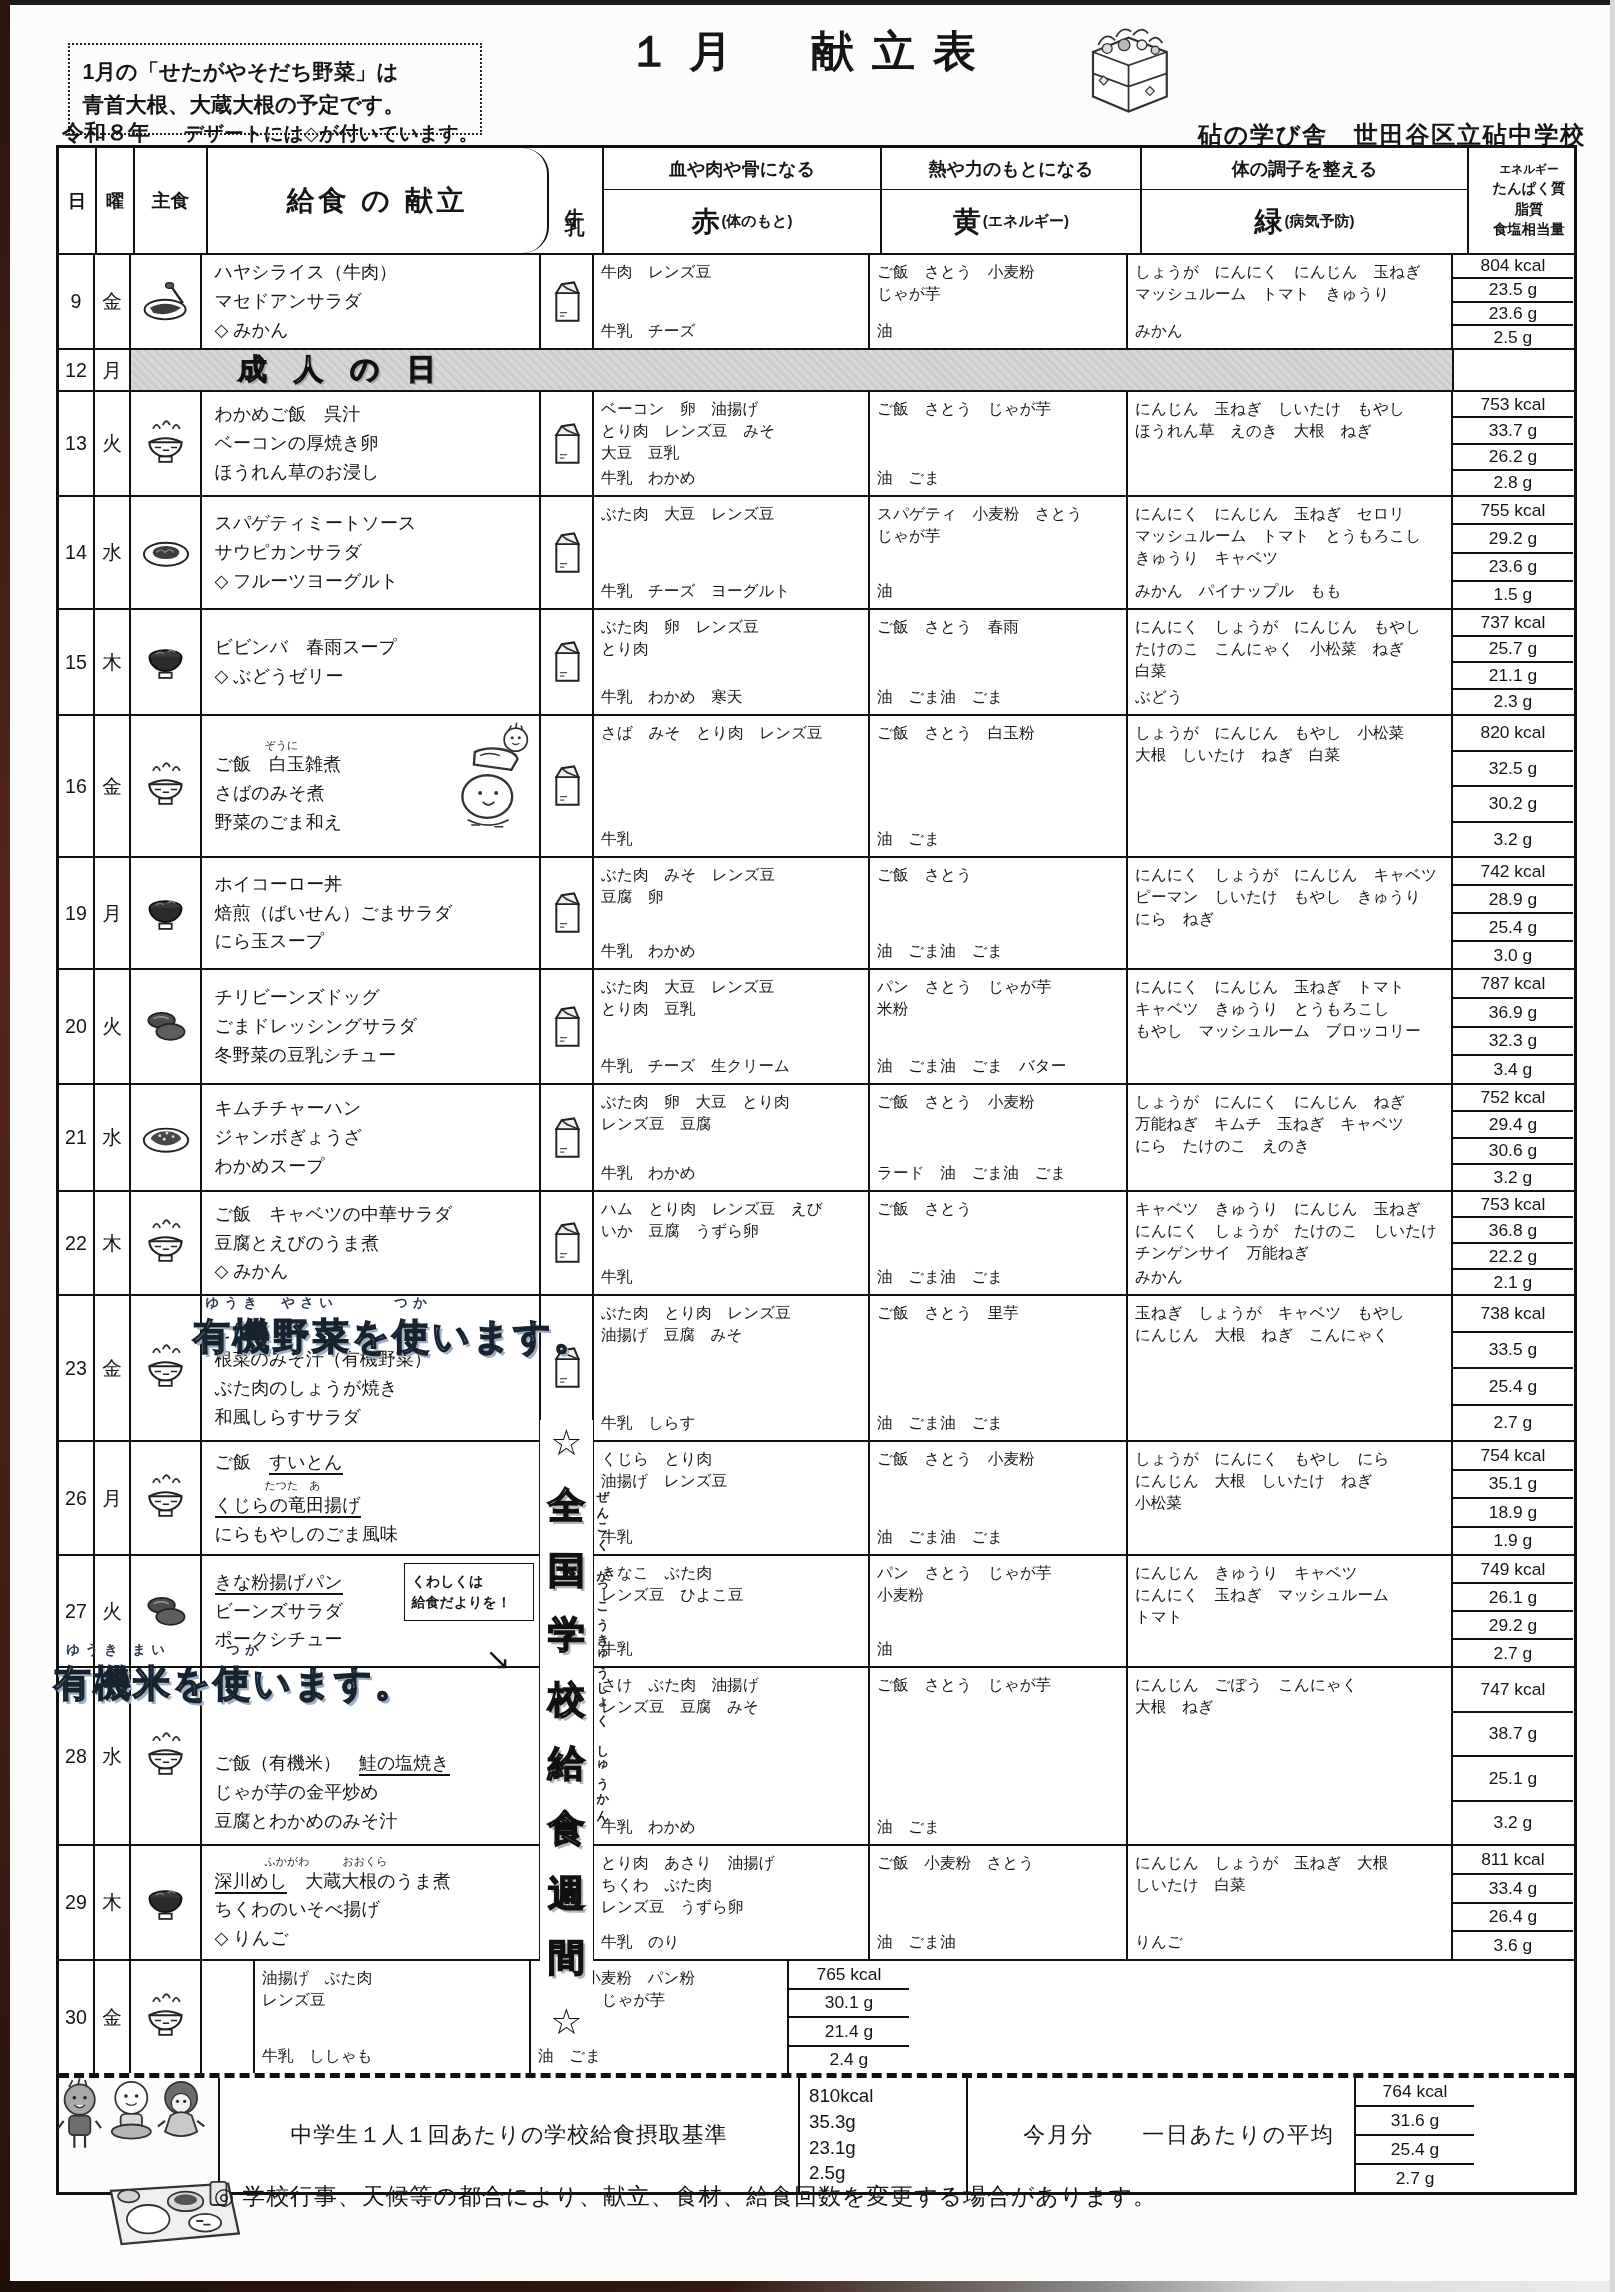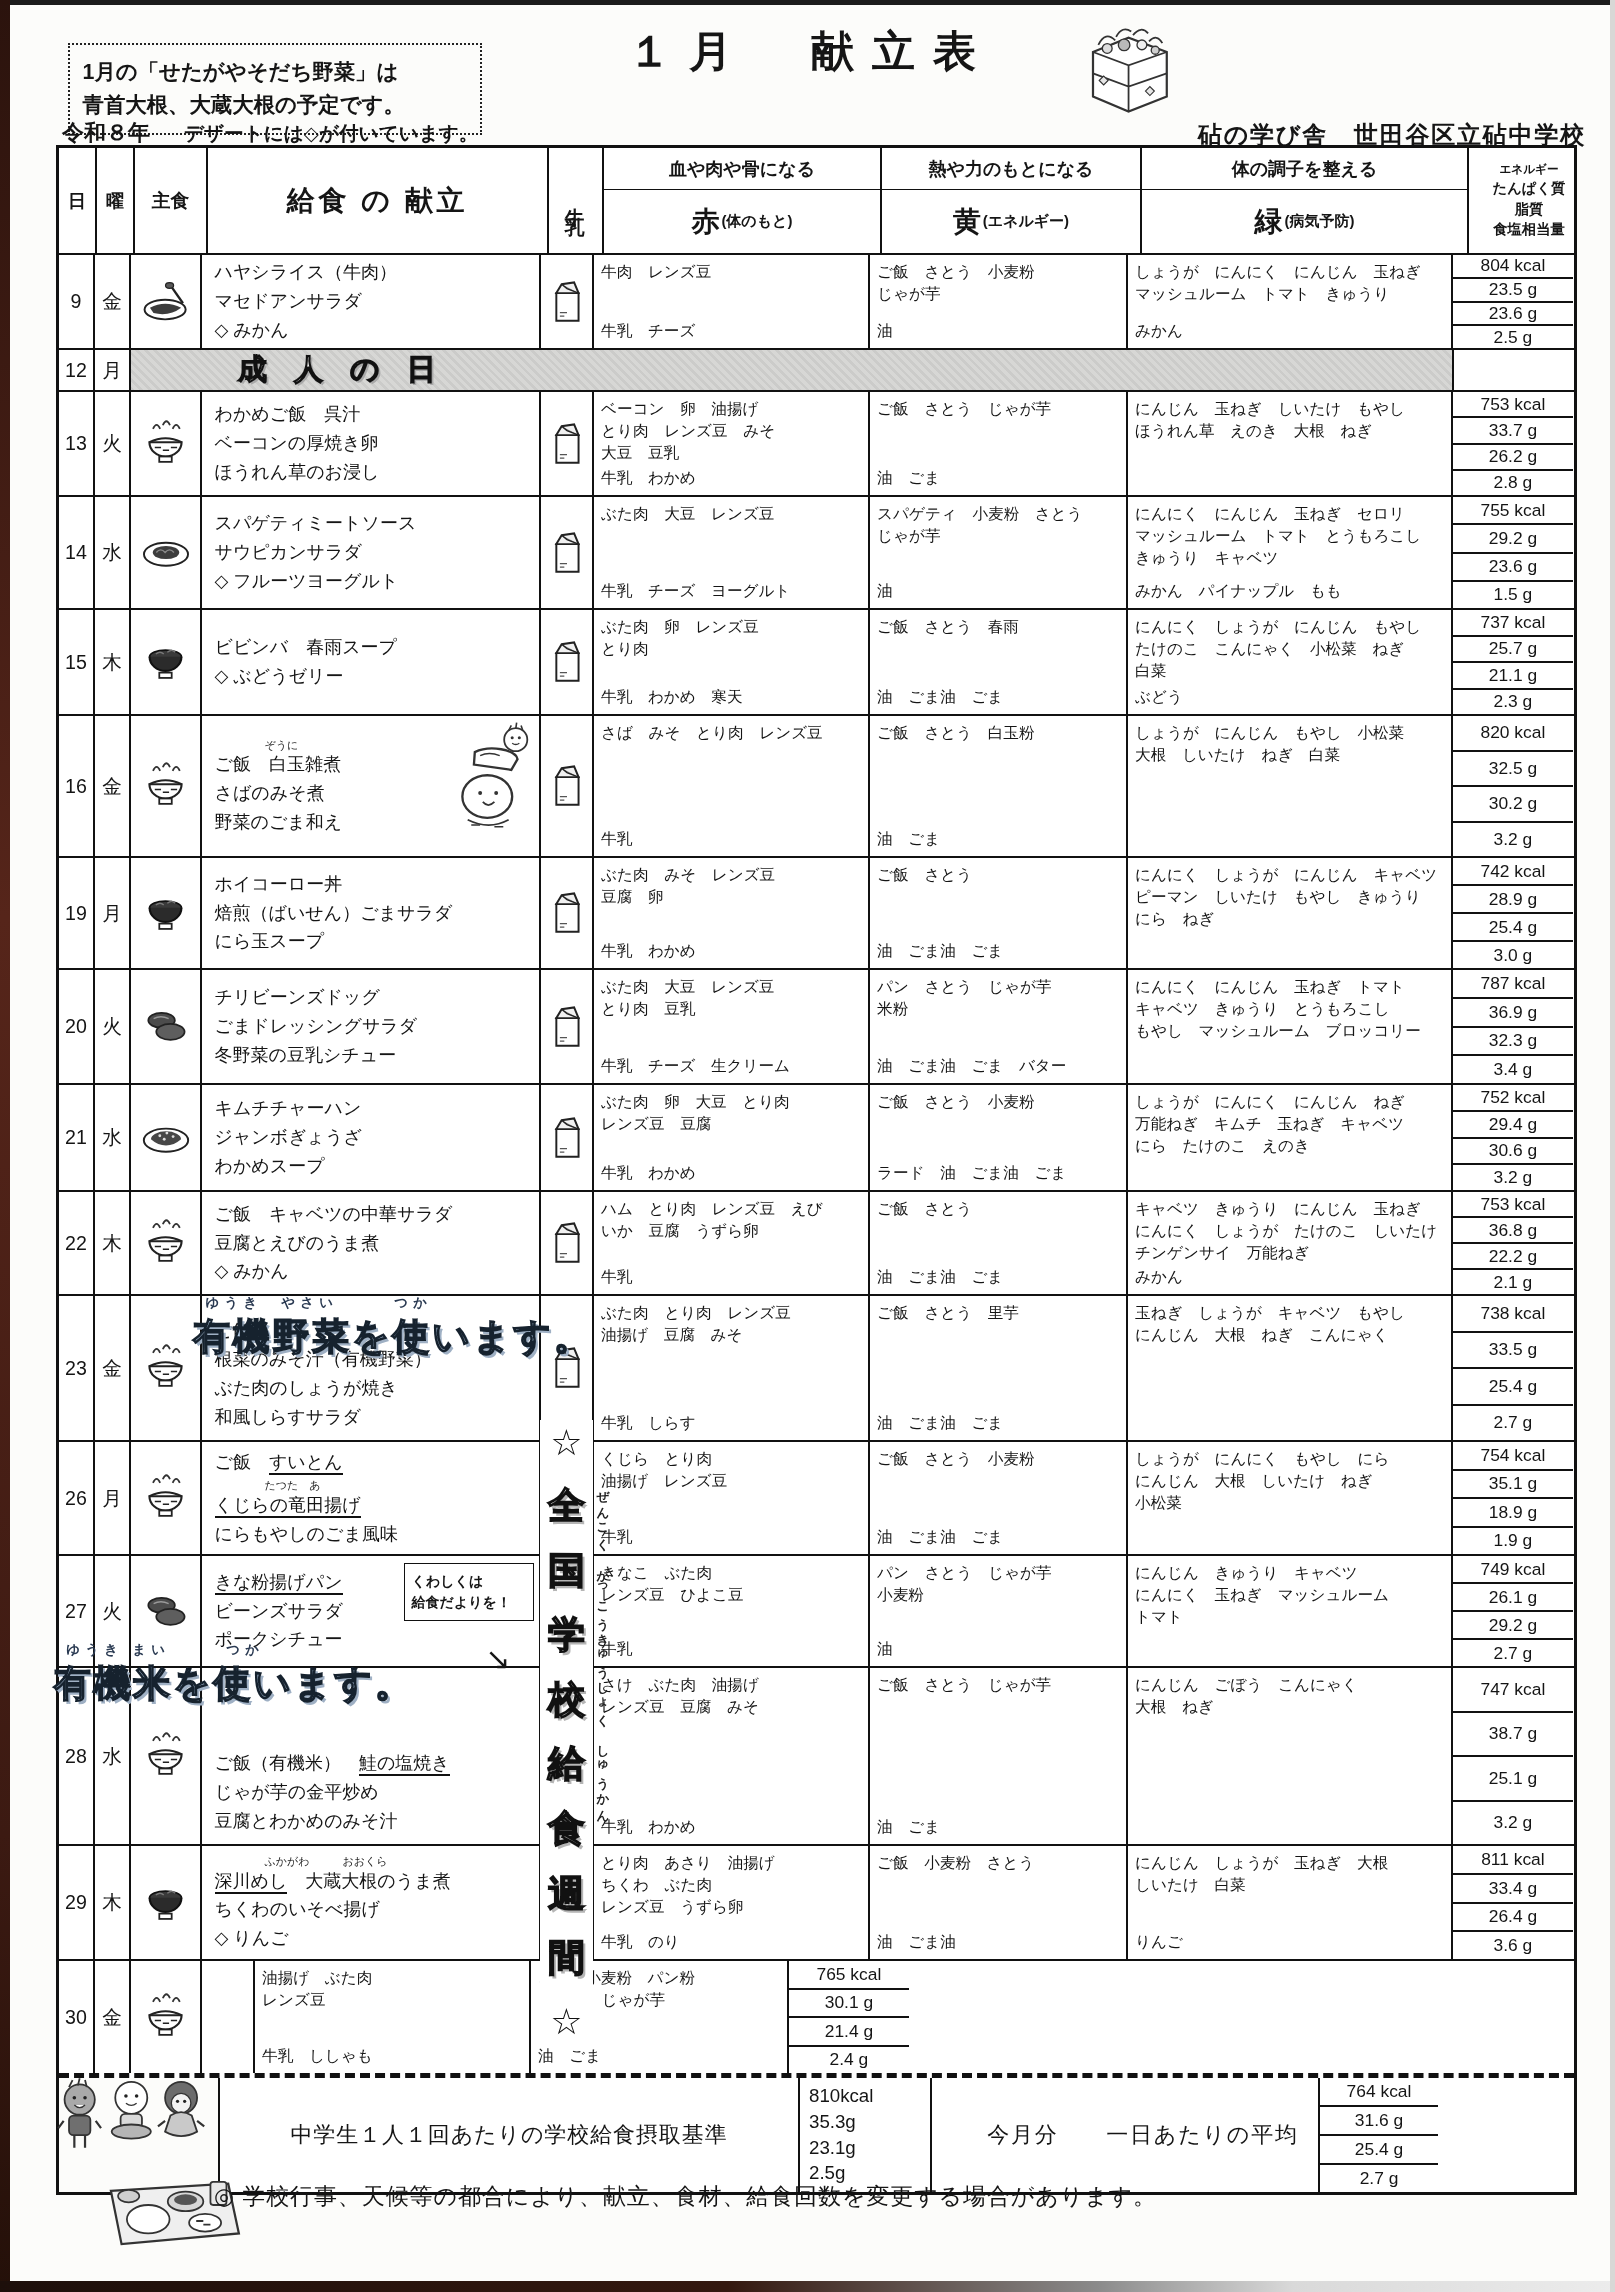--- a/index.html
+++ b/index.html
@@ -35,21 +35,21 @@
   .c-week{width:36px;flex:none;}
   .c-icon{width:71px;flex:none;}
   .c-menu{width:339px;flex:none;}
   .c-milk{width:53px;flex:none;}
   .c-red{width:276px;flex:none;}
   .c-yellow{width:258px;flex:none;}
   .c-green{width:325px;flex:none;}
   .c-nut{width:120px;flex:none;border-right:none;}
   .hcell.c-day,.hcell.c-week{font-size:18px;}
   .hcell.c-icon{font-size:18.7px;}
-  .hcell.c-menu{font-size:28px;letter-spacing:3.6px;}
+  .hcell.c-menu{font-size:28px;letter-spacing:3.6px;border-radius:26px;}
   .hcell.c-milk{font-size:19.6px;writing-mode:vertical-rl;letter-spacing:9px;}
   .hcol{display:flex;flex-direction:column;border-right:2.2px solid #111;}
   .htop{flex:0 0 41px;display:flex;align-items:center;justify-content:center;
         font-size:18px;font-weight:bold;border-bottom:1.8px solid #111;}
   .hbot{flex:1;display:flex;align-items:center;justify-content:center;font-size:15px;font-weight:bold;}
   .hbot .bigch{font-size:28px;font-weight:bold;margin-right:1.8px;}
   .hnut{display:flex;flex-direction:column;align-items:center;justify-content:center;
         font-weight:bold;line-height:1.45;border-right:none;}
   .hnut .n0{font-size:11.6px;}
   .hnut .n1,.hnut .n2,.hnut .n3{font-size:14.3px;}
@@ -95,21 +95,21 @@
   .callout{position:absolute;right:5.3px;top:7.1px;width:114px;border:1.8px solid #111;background:#fff;
            font-size:14px;font-weight:bold;line-height:1.5;padding:7.1px 7.1px;white-space:pre-line;z-index:4;}
   .callout-arrow{position:absolute;right:28.5px;top:86px;font-size:30px;z-index:4;}
 
   
   .summary{display:flex;height:114px;border-top:5.3px dashed #111;}
   .s-spacer{width:159px;flex:none;background:#fcfcfa;}
   .s-cell{border-left:2.7px solid #111;border-bottom:0;box-sizing:border-box;display:flex;
           align-items:center;justify-content:center;background:#fff;}
   .s-standard{width:580px;flex:none;font-size:22px;letter-spacing:0.9px;}
-  .s-values{width:132px;flex:none;flex-direction:column;align-items:flex-start;
+  .s-values{width:168px;flex:none;flex-direction:column;align-items:flex-start;
             justify-content:space-around;padding:5.3px 0 5.3px 9px;font-size:18.7px;line-height:1.1;}
   .s-avg{width:388px;flex:none;font-size:22px;letter-spacing:1.8px;padding-left:36px;}
   .s-nut{width:120px;flex:none;display:flex;flex-direction:column;align-items:stretch;justify-content:stretch;padding:0;}
   .s-nut .nbox{border-left:none;margin-left:0;}
 
   .footer-note{position:absolute;left:214px;top:2181px;font-size:23px;letter-spacing:0.9px;}
   .kids{position:absolute;left:53px;top:2078px;}
   .tray{position:absolute;left:86px;top:2164px;}
 </style>
 </head>

